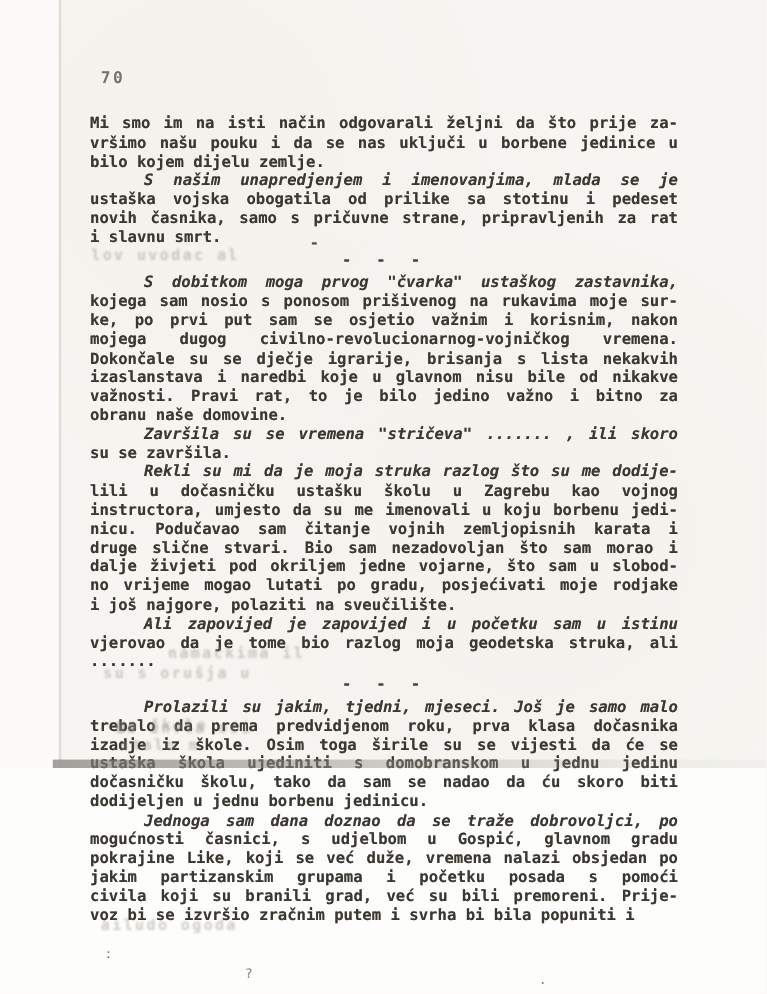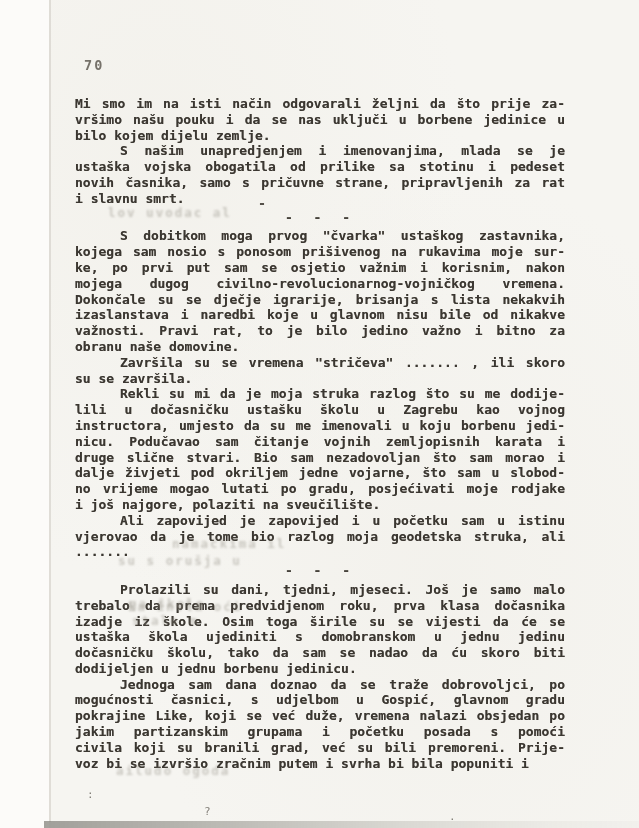--- a/index.html
+++ b/index.html
@@ -2,21 +2,21 @@
 <html><head>
 <meta charset="utf-8">
 <style>
   html,body{margin:0;padding:0;}
   body{
     width:639px;height:828px;overflow:hidden;position:relative;
     background:#fdfdfb;
     font-family:"DejaVu Sans Mono","Liberation Mono",monospace;
   }
   .page{
-    position:absolute;inset:0;width:639px;height:828px;
+    position:absolute;inset:0;width:639px;height:640px;
     background:
       radial-gradient(ellipse at 25% 20%, rgba(240,238,231,0.5), rgba(240,238,231,0) 45%),
       radial-gradient(ellipse at 70% 70%, rgba(238,236,229,0.4), rgba(238,236,229,0) 50%),
       #f6f5f1;
   }
   
   .page::before{
     content:"";position:absolute;left:0;top:0;bottom:0;width:49px;
     background:#fcfbf9;
   }
@@ -37,36 +37,35 @@
     filter:blur(0.22px);
     text-shadow:0 0 0.5px rgba(62,57,50,0.55);
   }
   .line{
     text-align:justify;
     text-align-last:justify;
     text-justify:inter-word;
     white-space:normal;
   }
   .line.end{text-align-last:left;}
-  .line.first-indent{text-indent:45px;}
+  .line.first-indent{text-indent:45px;font-style:italic;}
   .separator{
     height:15.8px;margin:3px 0 3px 0;
     text-align:center;letter-spacing:5px;word-spacing:3px;
     color:#46423b;
   }
   .stray-dash{
     position:absolute;left:258px;top:196px;
     font-size:13.3px;color:#55514a;font-weight:bold;filter:blur(0.3px);
   }
   .ghost{
     position:absolute;
     font-size:12.5px;letter-spacing:2px;font-weight:bold;
     color:#938f85;opacity:0.45;filter:blur(0.8px);
     white-space:nowrap;
-    margin-left:32px;
   }
   .speck{
     position:absolute;
     font-size:11px;color:#5c5850;opacity:0.75;
     white-space:nowrap;
   }
   .bottom-band{
     position:absolute;left:44px;right:0;bottom:0;height:7px;
     background:linear-gradient(90deg,
       rgba(125,123,117,0.70) 0%,
@@ -123,21 +122,21 @@
         <div class="line">no  vrijeme mogao lutati po gradu, posjećivati moje rodjake</div>
         <div class="line end">i još najgore, polaziti na sveučilište.</div>
       </div>
     <div class="para">
         <div class="line first-indent">Ali  zapovijed  je  zapovijed i u početku sam u istinu</div>
         <div class="line">vjerovao  da  je tome bio razlog moja geodetska struka, ali</div>
         <div class="line end">.......</div>
       </div>
     <div class="separator">- - -</div>
     <div class="para">
-        <div class="line first-indent">Prolazili  su  dani, tjedni, mjeseci. Još je samo malo</div>
+        <div class="line first-indent">Prolazili  su  jakim, tjedni, mjeseci. Još je samo malo</div>
         <div class="line">trebalo  da  prema  predvidjenom  roku, prva klasa dočasnika</div>
         <div class="line">izadje  iz  škole.  Osim toga širile su se vijesti da će se</div>
         <div class="line">ustaška  škola  ujediniti  s  domobranskom  u  jednu jedinu</div>
         <div class="line">dočasničku  školu,  tako  da  sam se nadao da ću skoro biti</div>
         <div class="line end">dodijeljen u jednu borbenu jedinicu.</div>
       </div>
     <div class="para">
         <div class="line first-indent">Jednoga  sam  dana  doznao da se traže dobrovoljci, po</div>
         <div class="line">mogućnosti  časnici,  s  udjelbom  u  Gospić, glavnom gradu</div>
         <div class="line">pokrajine Like, koji se već duže, vremena nalazi obsjedan po</div>

